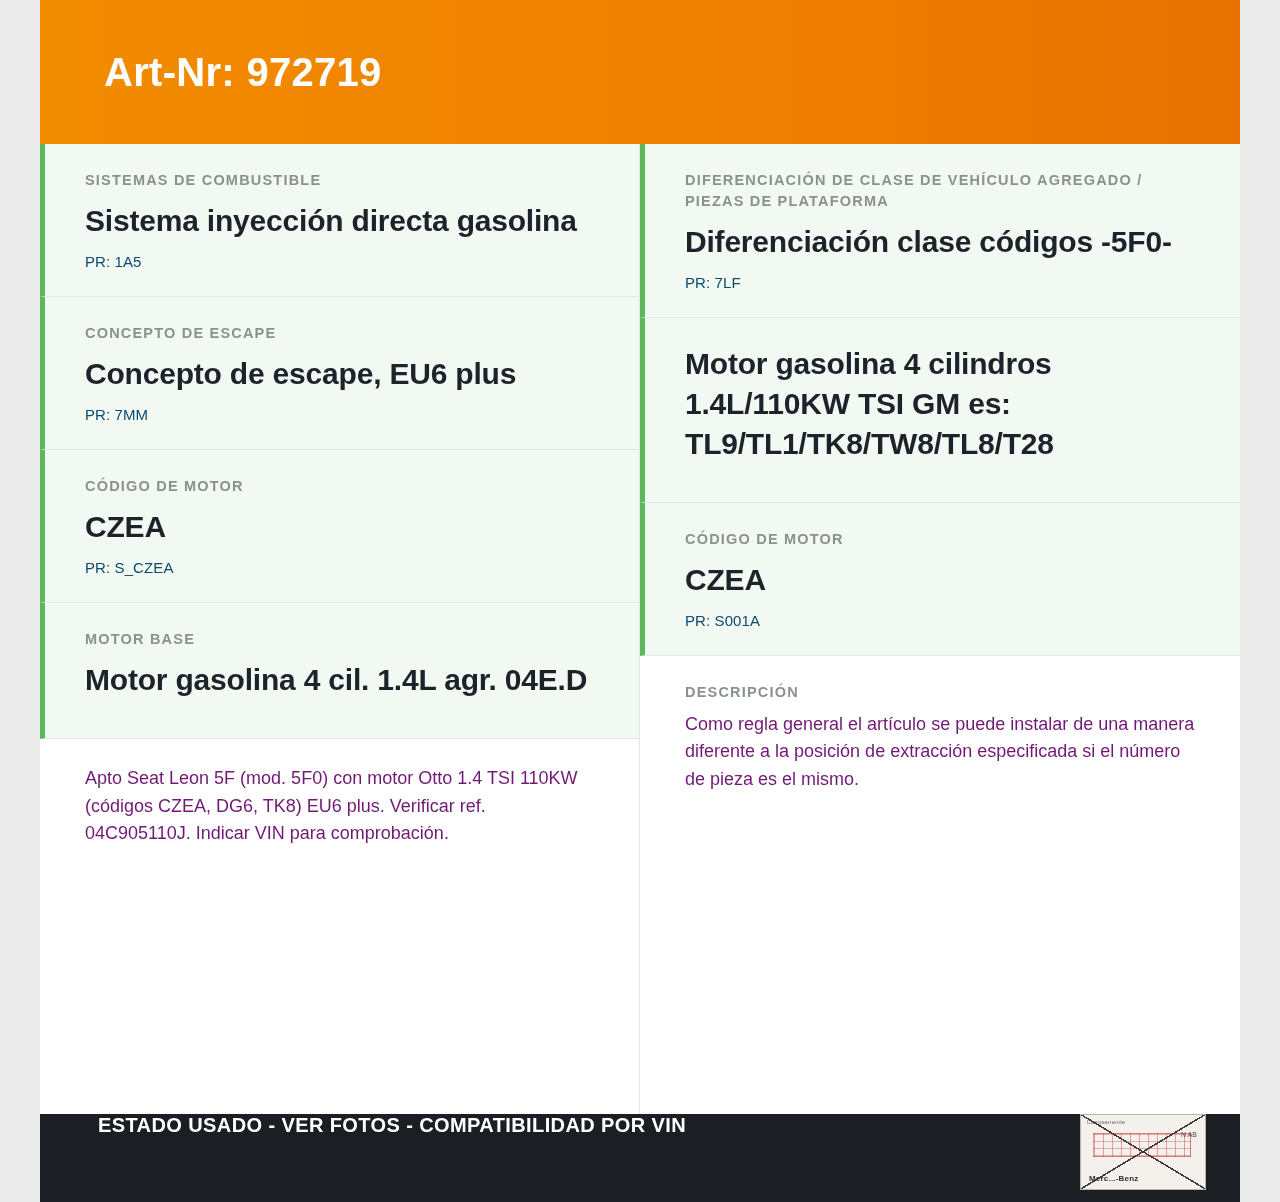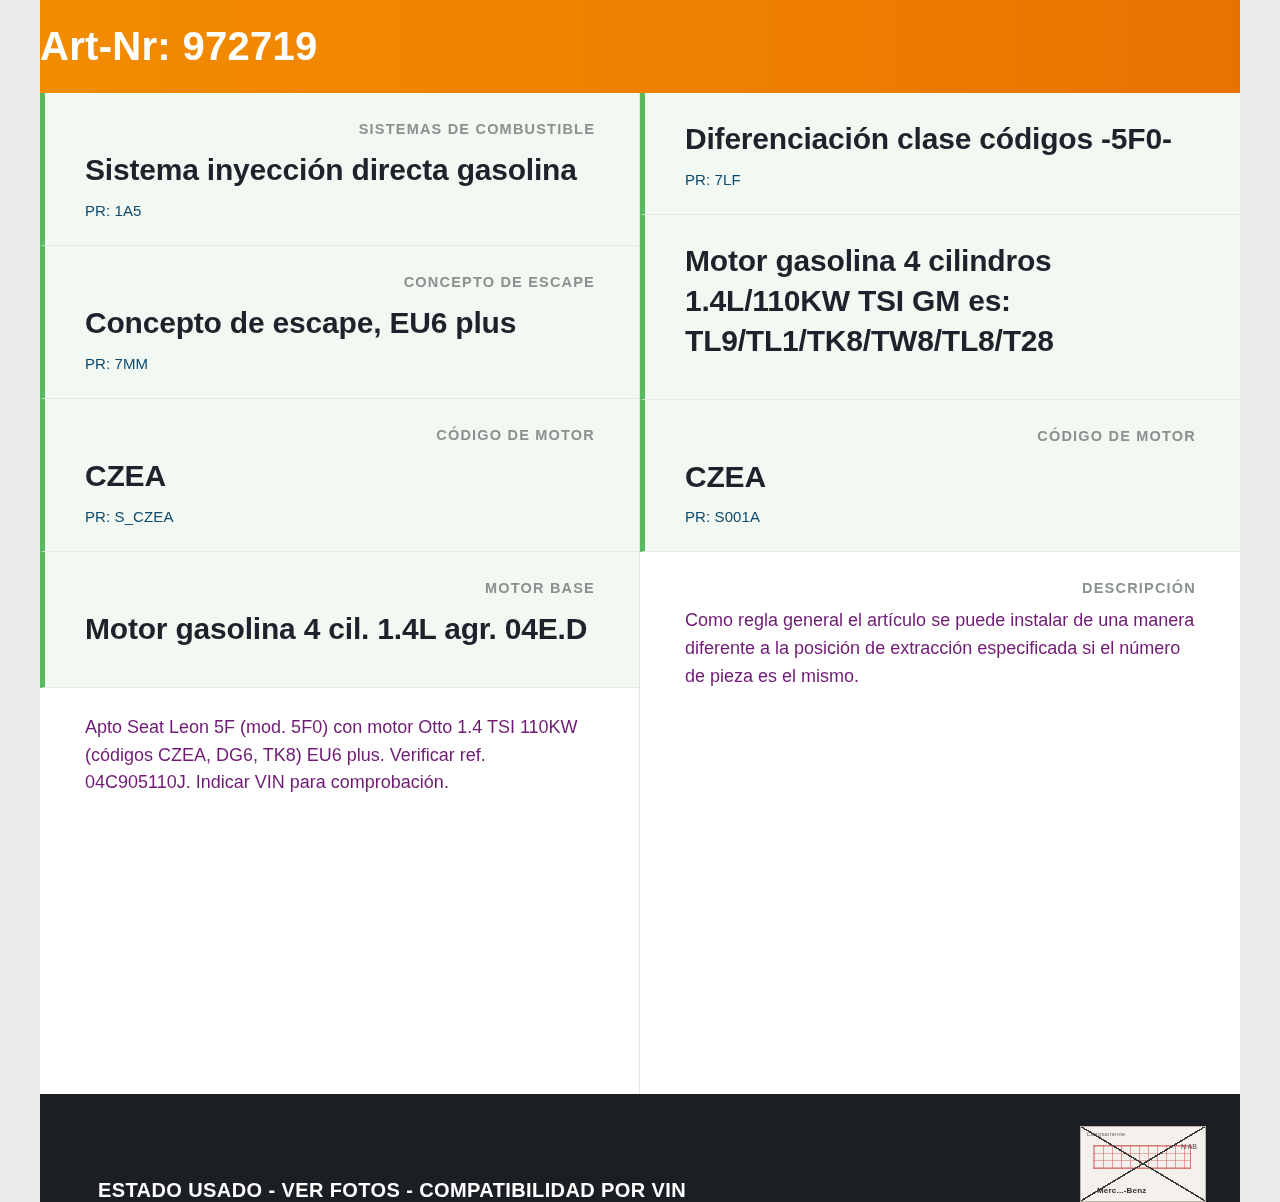--- a/index.html
+++ b/index.html
@@ -26,24 +26,25 @@
     width: 1200px;
     height: 1202px;
     background: #ffffff;
     box-sizing: border-box;
     display: flex;
     flex-direction: column;
   }
 
   
   .header {
-    height: 93px;
+    height: 144px;
     background: linear-gradient(90deg, #f28c00 0%, #ef7f00 60%, #e87200 100%);
     display: flex;
     align-items: center;
+    padding-left: 64px;
     box-sizing: border-box;
     flex: 0 0 auto;
   }
   .header-title {
     color: #ffffff;
     font-size: 40px;
     font-weight: bold;
     letter-spacing: 0.3px;
   }
 
@@ -81,21 +82,20 @@
     border-bottom: none;
   }
   .card-label {
     font-size: 14.5px;
     font-weight: bold;
     letter-spacing: 1.2px;
     color: #8a928f;
     text-transform: uppercase;
     line-height: 1.45;
     margin-bottom: 10px;
-    text-align: right;
   }
   .card-value {
     font-size: 30px;
     font-weight: bold;
     color: #1d232a;
     line-height: 1.33;
     margin-bottom: 12px;
     letter-spacing: -0.2px;
   }
   .card-pr {
@@ -116,24 +116,24 @@
 
   .spacer {
     flex: 1 1 auto;
     background: #ffffff;
   }
   .col-left .spacer { background: #ffffff; }
 
   
   .footer {
     flex: 0 0 auto;
-    height: 108px;
+    height: 88px;
     background: #1b1f23;
     display: flex;
-    align-items: flex-end;
+    align-items: flex-start;
     justify-content: space-between;
     padding: 0 34px 0 58px;
     box-sizing: border-box;
   }
   .footer-text {
     color: #ffffff;
     font-size: 20px;
     font-weight: bold;
     letter-spacing: 0.4px;
   }
@@ -180,21 +180,21 @@
     width: 96px;
     height: 22px;
     background:
       repeating-linear-gradient(90deg, rgba(214,90,90,.55) 0 1px, transparent 1px 9px),
       repeating-linear-gradient(0deg, rgba(214,90,90,.45) 0 1px, transparent 1px 7px);
     border: 1px solid rgba(190,70,70,.45);
   }
   .stamp-brand {
     position: absolute;
     bottom: 6px;
-    left: 16px;
+    left: 8px;
     font-size: 8px;
     font-weight: bold;
     color: #2f2f2f;
     letter-spacing: 0.2px;
   }
   .stamp-right {
     position: absolute;
     top: 16px;
     right: 8px;
     font-size: 7px;
@@ -241,20 +241,21 @@
         <div class="card plain text-card last">
           <div class="card-text">Apto Seat Leon 5F (mod. 5F0) con motor Otto 1.4 TSI 110KW (códigos CZEA, DG6, TK8) EU6 plus. Verificar ref. 04C905110J. Indicar VIN para comprobación.</div>
         </div>
 
         <div class="spacer"></div>
       </div>
 
       <div class="col col-right">
 
         <div class="card">
+          <div class="card-label">DIFERENCIACIÓN DE CLASE DE VEHÍCULO AGREGADO / PIEZAS DE PLATAFORMA</div>
           <div class="card-value">Diferenciación clase códigos -5F0-</div>
           <div class="card-pr">PR: 7LF</div>
         </div>
 
         <div class="card">
           <div class="card-value">Motor gasolina 4 cilindros 1.4L/110KW TSI GM es: TL9/TL1/TK8/TW8/TL8/T28</div>
         </div>
 
         <div class="card">
           <div class="card-label">CÓDIGO DE MOTOR</div>

